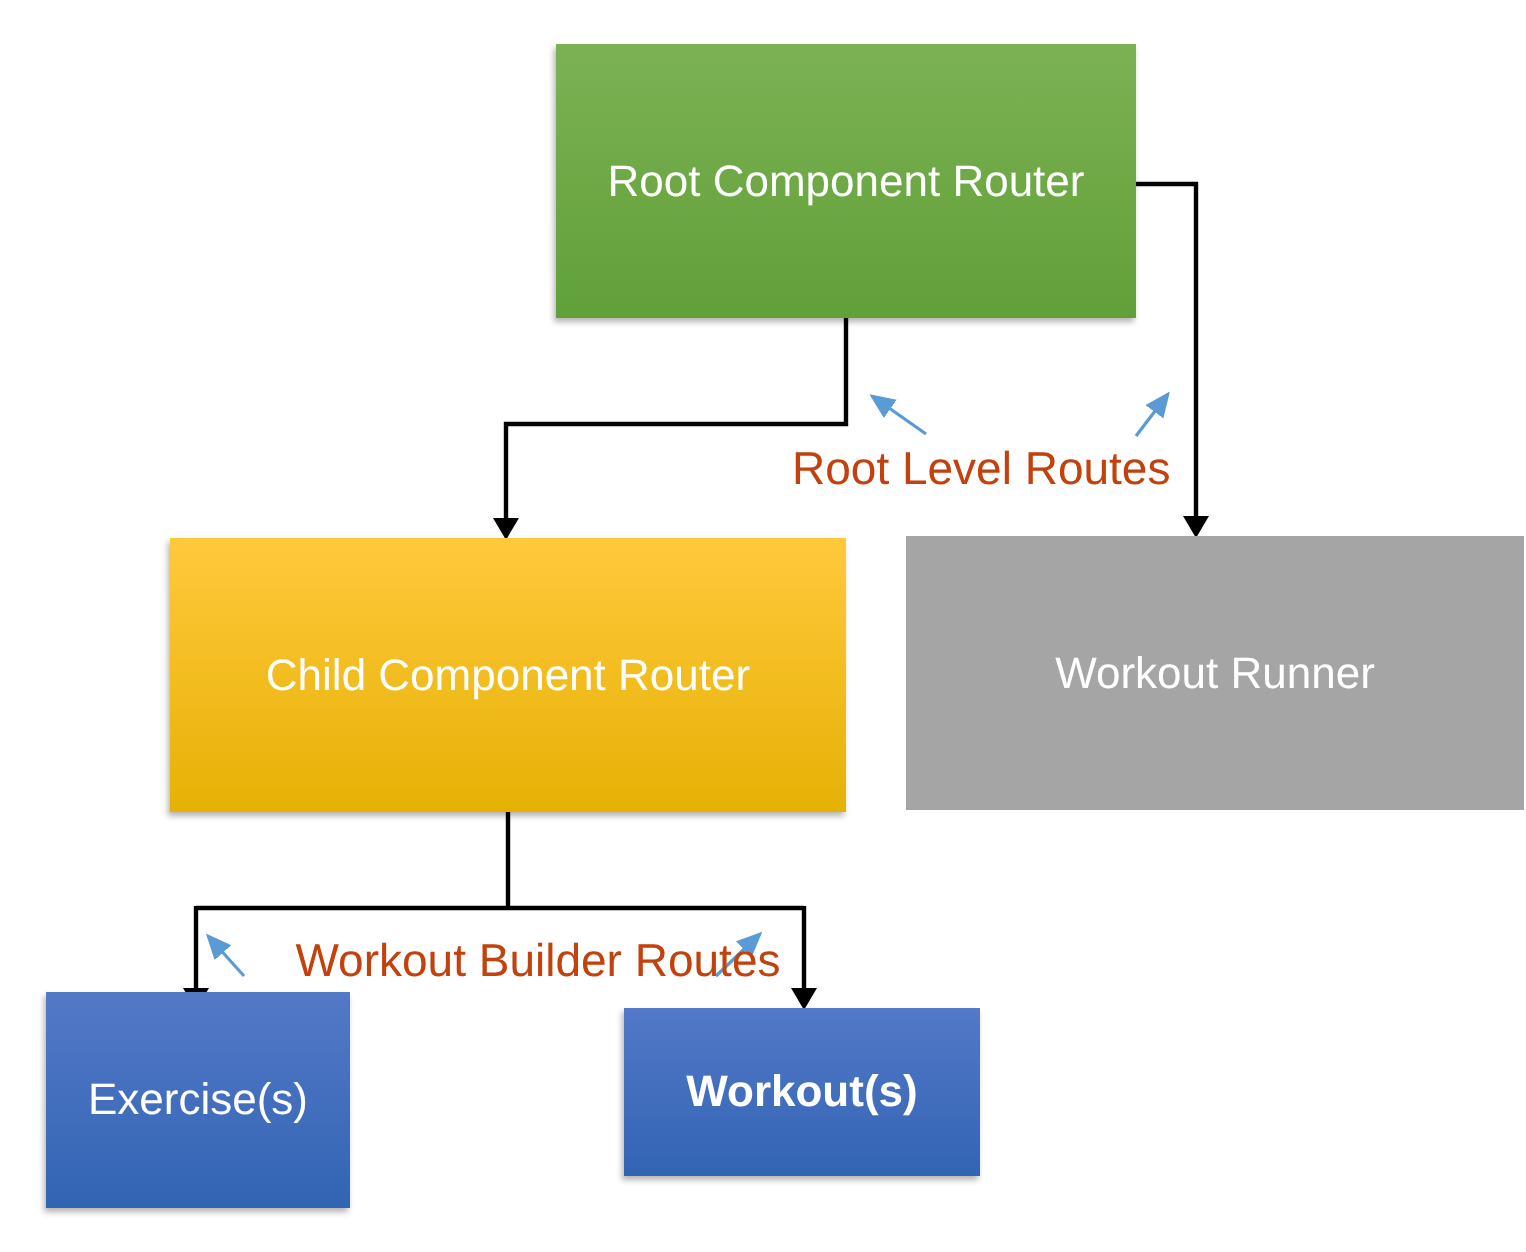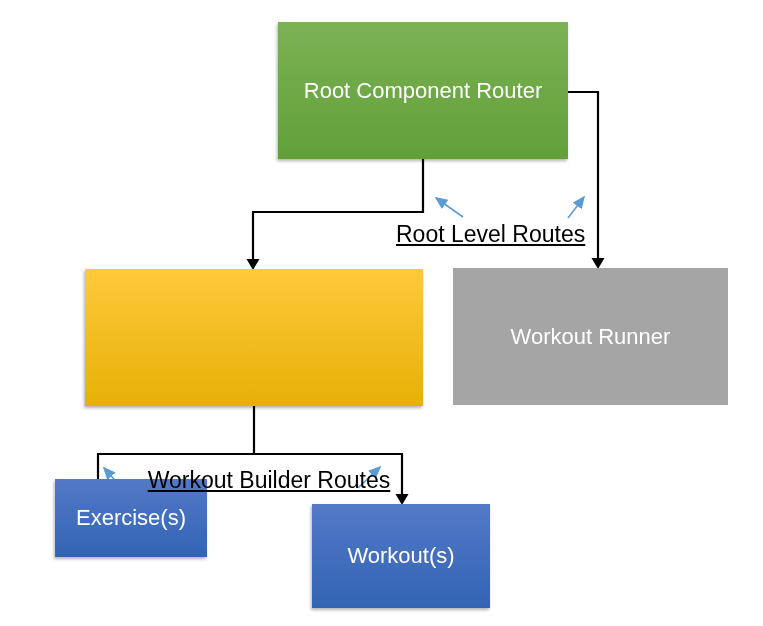--- a/index.html
+++ b/index.html
@@ -21,33 +21,32 @@
     text-align: right;
     box-shadow: -1px 2px 3px rgba(0,0,0,0.30);
     gap: 28px;
   }
   .node .title    { font-size: 22px; line-height: 1.25; }
   .node .subtitle { font-size: 19px; line-height: 1.3; }
   #node-root     { left: 278px; top: 22px;  width: 290px; height: 137px;
                    background: linear-gradient(180deg, #7cb254 0%, #61a039 100%); }
   #node-child    { left: 85px;  top: 269px; width: 338px; height: 137px;
                    background: linear-gradient(180deg, #ffc93c 0%, #e6b105 100%); }
-  #node-runner   { left: 453px; top: 268px; width: 275px; height: 137px;
+  #node-runner   { left: 453px; top: 268px; width: 309px; height: 137px;
                    background: #a5a5a5; box-shadow: none; }
-  #node-exercise { left: 23px;  top: 479px; width: 152px; height: 78px;
-                   background: linear-gradient(180deg, #5379c7 0%, #3264b4 100%); margin-left: 32px; }
-  #node-workout  { left: 312px; top: 504px; width: 178px; height: 104px;
+  #node-exercise { left: 23px;  top: 496px; width: 152px; height: 108px;
                    background: linear-gradient(180deg, #5379c7 0%, #3264b4 100%); }
+  #node-workout  { left: 312px; top: 504px; width: 178px; height: 84px;
+                   background: linear-gradient(180deg, #5379c7 0%, #3264b4 100%); font-weight: bold; }
   .flow-label {
     position: absolute;
-    color: #000000;
+    color: #c2410c;
     font-size: 23px;
     text-align: center;
     white-space: nowrap;
-    text-decoration: underline;
   }
   #label-root-level      { left: 396px; top: 221px; width: 186px; }
   #label-workout-builder { left: 126px; top: 467px; width: 258px; margin-left: 14px; }
   #wires { position: absolute; left: 0; top: 0; width: 763px; height: 626px; }
 </style>
 </head>
 <body>
 
 <div id="canvas">
 
@@ -82,20 +81,21 @@
 
     <line x1="122" y1="488" x2="104" y2="468" stroke="#5b9bd5" stroke-width="1.6" marker-end="url(#blue-arrowhead)"></line>
     <line x1="358" y1="488" x2="380" y2="467" stroke="#5b9bd5" stroke-width="1.6" marker-end="url(#blue-arrowhead)"></line>
   </svg>
 
   <div class="node" id="node-root">
     <span class="title">Root Component Router</span>
   </div>
 
   <div class="node" id="node-child">
+    <span class="title">Child Component Router</span>
   </div>
 
   <div class="node" id="node-runner">
     <span class="title">Workout Runner</span>
   </div>
 
   <div class="node" id="node-exercise">
     <span class="title">Exercise(s)</span>
   </div>
 

